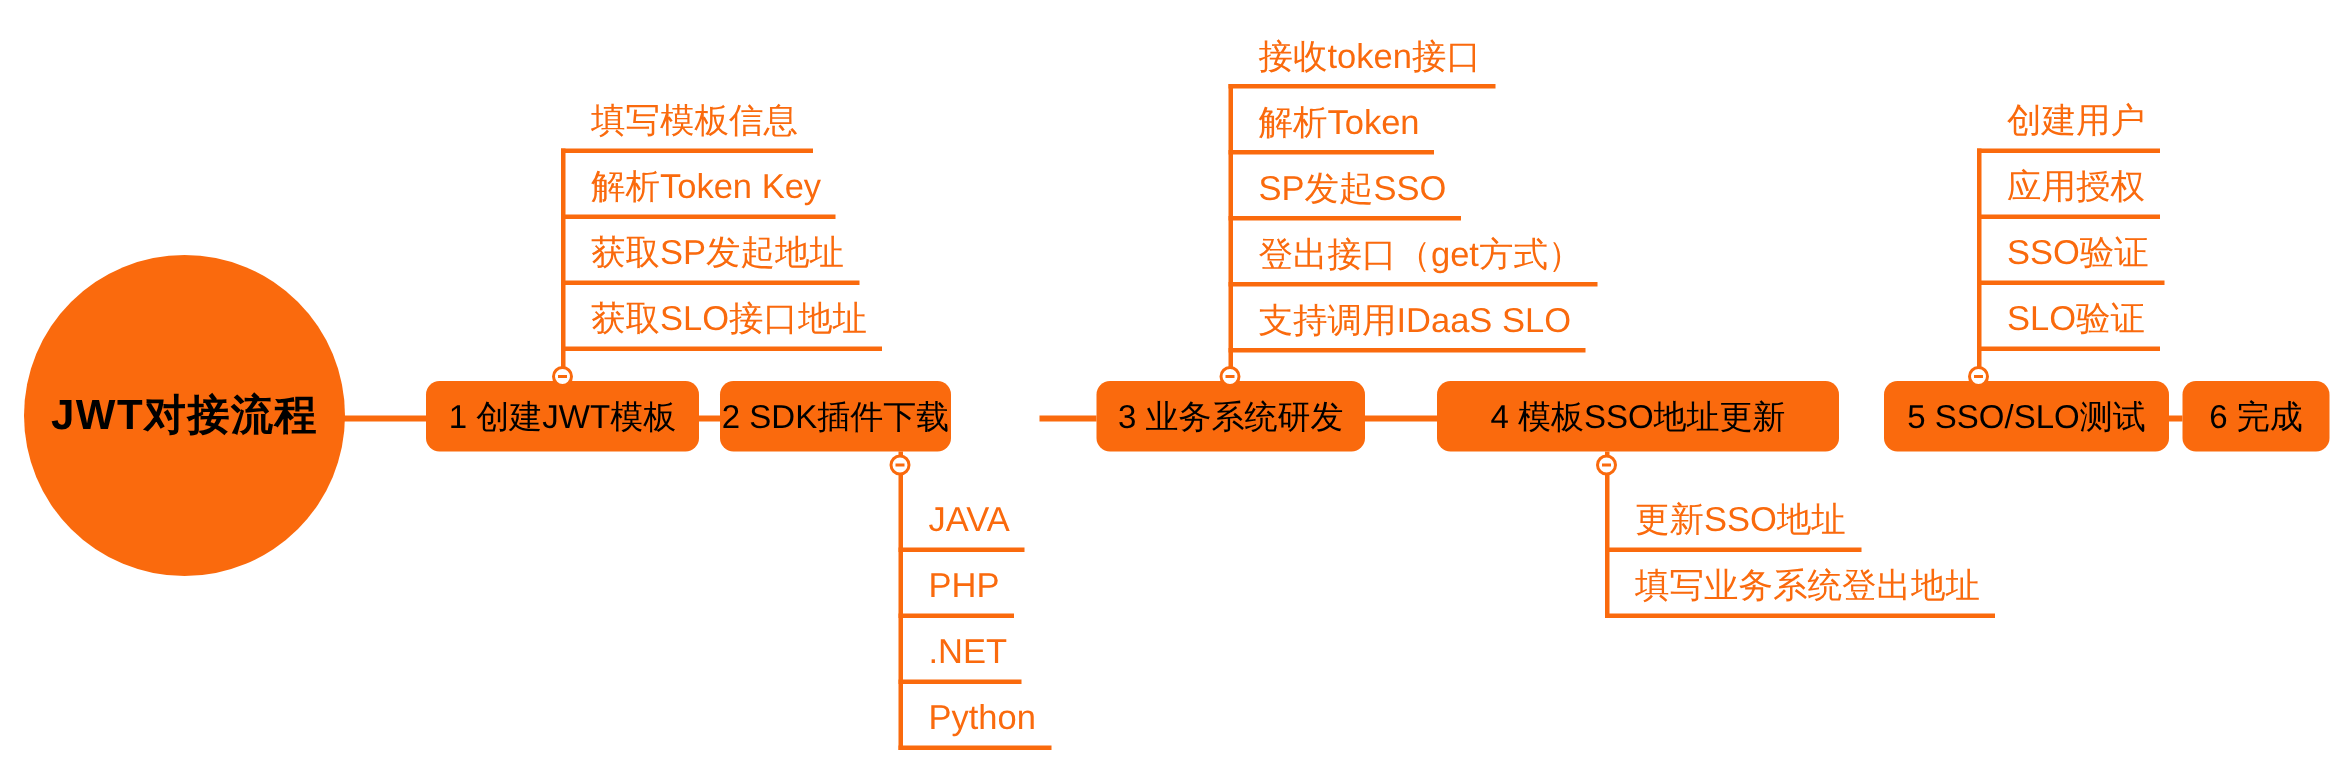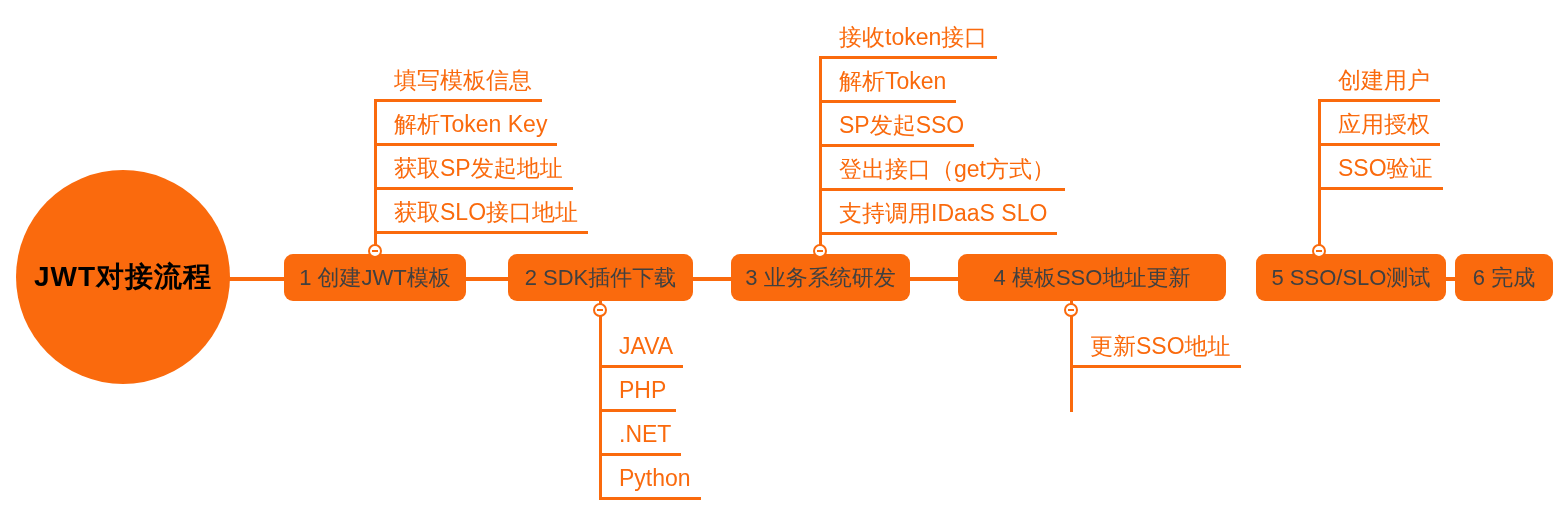--- a/index.html
+++ b/index.html
@@ -22,21 +22,21 @@
     display: flex; align-items: center; justify-content: center;
     font-size: 28px; font-weight: bold;
     letter-spacing: 1px;
     cursor: default;
   }
   .node {
     position: absolute;
     top: 254px; height: 47px;
     background: var(--accent);
     border-radius: 9px;
-    color: #404040;
+    color: #000000;
     display: flex; align-items: center; justify-content: center;
     font-size: 22px;
     white-space: nowrap;
     box-sizing: border-box;
     z-index: 1;
   }
   .hline {
     position: absolute;
     top: 277px; height: 4px;
     background: var(--accent);
@@ -92,21 +92,21 @@
   <div class="hline" style="left:226px;width:58px"></div>
   <div class="hline" style="left:466px;width:42px"></div>
   <div class="hline" style="left:693px;width:38px"></div>
   <div class="hline" style="left:910px;width:48px"></div>
   <div class="hline" style="left:1186px;width:38px"></div>
   <div class="hline" style="left:1414px;width:41px"></div>
 
   <div class="node" style="left:284px;width:182px">
     <span>1 创建JWT模板</span>
   </div>
-  <div class="node" style="left:508px;width:185px">
+  <div class="node" style="left:480px;width:154px">
     <span>2 SDK插件下载</span>
   </div>
   <div class="node" style="left:731px;width:179px">
     <span>3 业务系统研发</span>
   </div>
   <div class="node" style="left:958px;width:268px">
     <span>4 模板SSO地址更新</span>
   </div>
   <div class="node" style="left:1256px;width:190px">
     <span>5 SSO/SLO测试</span>
@@ -166,32 +166,38 @@
       </div>
     <div class="branch-item">
         <span>支持调用IDaaS SLO</span>
       </div>
   </div>
 
   <div class="branch-group" style="left:1070px;top:324px">
     <div class="branch-item">
         <span>更新SSO地址</span>
       </div>
+    <div class="branch-item">
+        <span>填写业务系统登出地址</span>
+      </div>
   </div>
 
   <div class="branch-group" style="left:1318px;top:58px">
     <div class="branch-item">
         <span>创建用户</span>
       </div>
     <div class="branch-item">
         <span>应用授权</span>
       </div>
     <div class="branch-item">
         <span>SSO验证</span>
       </div>
+    <div class="branch-item">
+        <span>SLO验证</span>
+      </div>
   </div>
 
   <div class="collapse" style="left:368px;top:244px">
       <span class="bar"></span>
     </div>
   <div class="collapse" style="left:593px;top:303px">
       <span class="bar"></span>
     </div>
   <div class="collapse" style="left:813px;top:244px">
       <span class="bar"></span>

